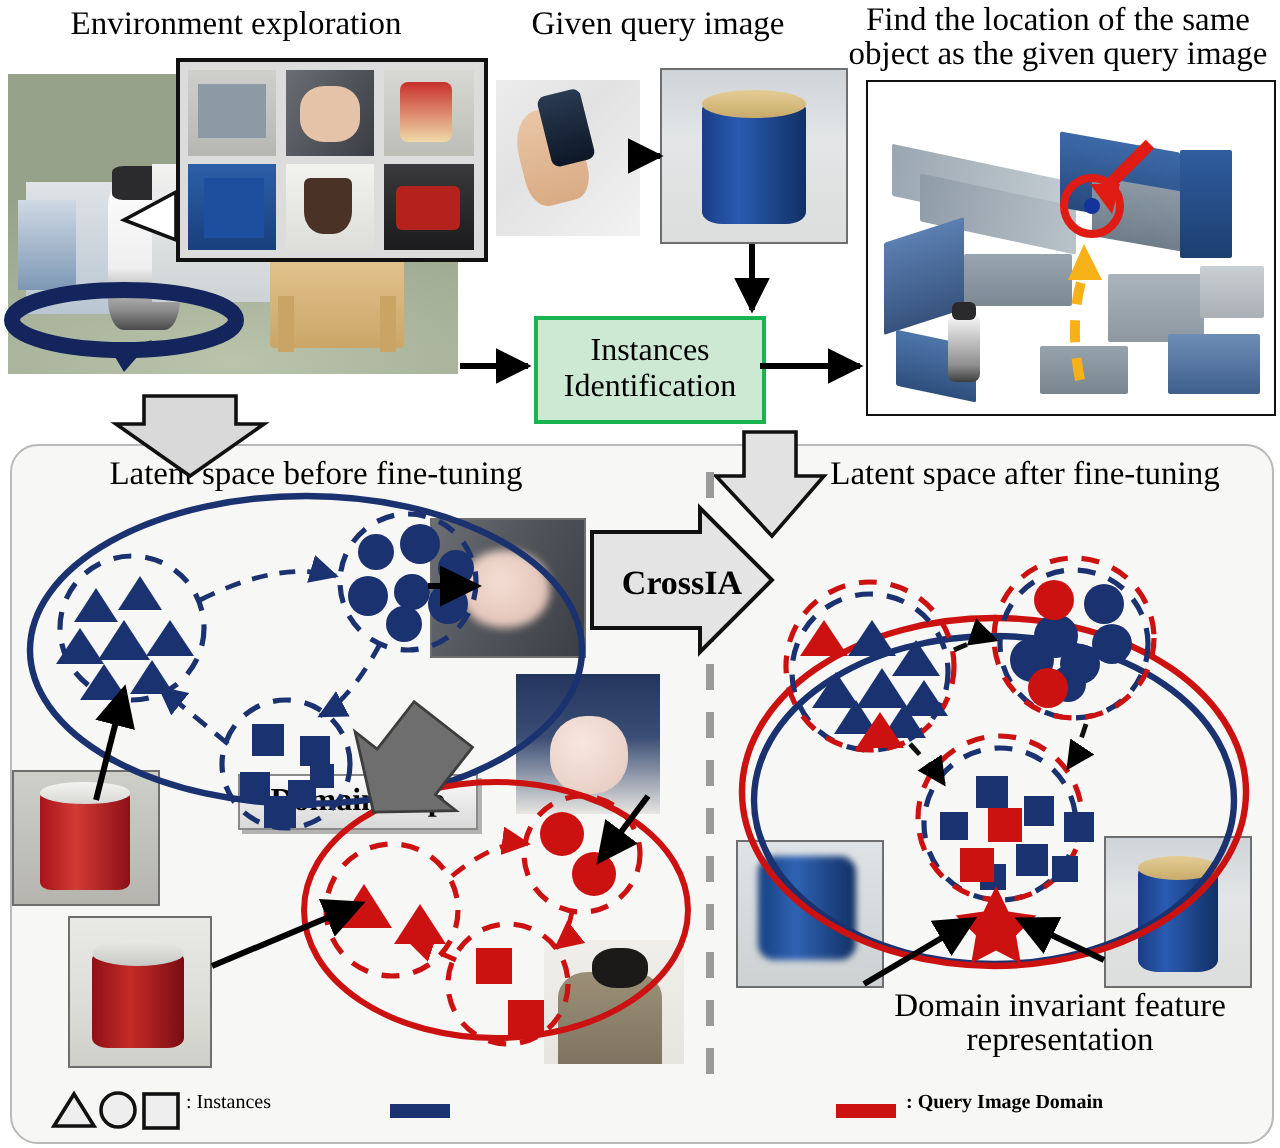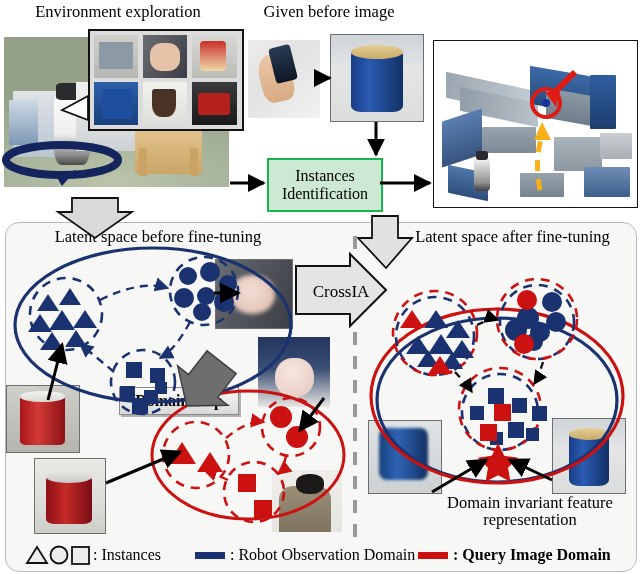--- a/index.html
+++ b/index.html
@@ -86,29 +86,31 @@
   .panel{border:1.6px solid #b9b9b9;border-radius:14px;background:#f7f7f6;}
   .iibox{background:#cde9d4;border:2.4px solid #17b450;display:flex;align-items:center;
          justify-content:center;text-align:center;font-size:16px;line-height:18px;}
   .label3d{background:linear-gradient(#fbfbfb,#d9d9d9);border:1.2px solid #8a8a8a;
            box-shadow:2px 2px 0 rgba(0,0,0,.28);display:flex;align-items:center;
            justify-content:center;font-weight:bold;font-size:16px;}
   .sbox{border:1.8px solid #111;background:#fff;}
 
   svg{position:absolute;left:0;top:0;overflow:visible;}
 
-  .lgd{font-size:16px;}
+  .lgd{font-size:10px;}
 </style>
 </head>
 <body>
 
 <div id="fig">
 
   <div class="abs ttl" style="left:8px;top:3px;width:220px;">Environment exploration</div>
-  <div class="abs ttl" style="left:238px;top:3px;width:182px;">Given before image</div>
+  <div class="abs ttl" style="left:238px;top:3px;width:182px;">Given query image</div>
+  <div class="abs ttl" style="left:420px;top:1px;width:218px;">Find the location of the same
+object as the given query image</div>
 
   <div class="photo room" style="left:4px;top:37px;width:225px;height:150px;">
     <div class="shelfL"></div>
     <div class="robot"></div>
     <div class="table"></div>
   </div>
 
   <div class="photo tiles bdrk" style="left:88px;top:29px;width:152px;height:98px;">
     <div class="tile" style="left:4px;top:4px;width:44px;height:43px;background:linear-gradient(#cfcfcb,#b6b6b2);"></div>
     <div class="tile" style="left:53px;top:4px;width:44px;height:43px;background:linear-gradient(120deg,#6a6d72,#3a3d43);"></div>
@@ -164,21 +166,21 @@
   <div class="photo chipsB bdr" style="left:34px;top:458px;width:70px;height:74px;"></div>
   <div class="photo person" style="left:272px;top:470px;width:70px;height:62px;"></div>
   <div class="photo canblur bdr" style="left:368px;top:420px;width:72px;height:72px;"></div>
   <div class="photo can bdr" style="left:552px;top:418px;width:72px;height:74px;"></div>
 
   <div class="abs ttl" style="left:410px;top:494px;width:240px;">Domain invariant feature
 representation</div>
 
   <div class="label3d" style="position:absolute;left:119px;top:387px;width:118px;height:26px;">Domain Gap</div>
 
-  <div class="abs" style="left:304px;top:282px;width:74px;text-align:center;font-weight:normal;
+  <div class="abs" style="left:304px;top:282px;width:74px;text-align:center;font-weight:bold;
               font-size:17px;z-index:6;">CrossIA</div>
 
   <svg width="640" height="574" viewBox="0 0 640 574">
     <defs>
       <marker id="ab" markerWidth="7" markerHeight="7" refX="5.4" refY="3" orient="auto">
         <path d="M0,0 L6,3 L0,6 z" fill="#000"></path>
       </marker>
       <marker id="abl" markerWidth="8" markerHeight="8" refX="6" refY="3.4" orient="auto">
         <path d="M0,0 L7,3.4 L0,6.8 z" fill="#000"></path>
       </marker>
@@ -353,16 +355,15 @@
     <g>
       <path d="M37,547 l10,16 l-20,0 z" fill="#eee" stroke="#111" stroke-width="1.8"></path>
       <circle cx="59" cy="555" r="8.5" fill="#eee" stroke="#111" stroke-width="1.8"></circle>
       <rect x="72" y="547" width="17" height="17" fill="#eee" stroke="#111" stroke-width="1.8"></rect>
     </g>
     <rect x="195" y="552" width="30" height="7" fill="#1b3270"></rect>
     <rect x="418" y="552" width="30" height="7" fill="#cc1111"></rect>
   </svg>
 
   <div class="abs lgd" style="left:93px;top:546px;">: Instances</div>
-  <div class="abs lgd" style="left:230px;top:546px;">: Robot Observation Domain</div>
   <div class="abs lgd" style="left:453px;top:546px;font-weight:bold;">: Query Image Domain</div>
 
 </div>
 
 </body></html>

